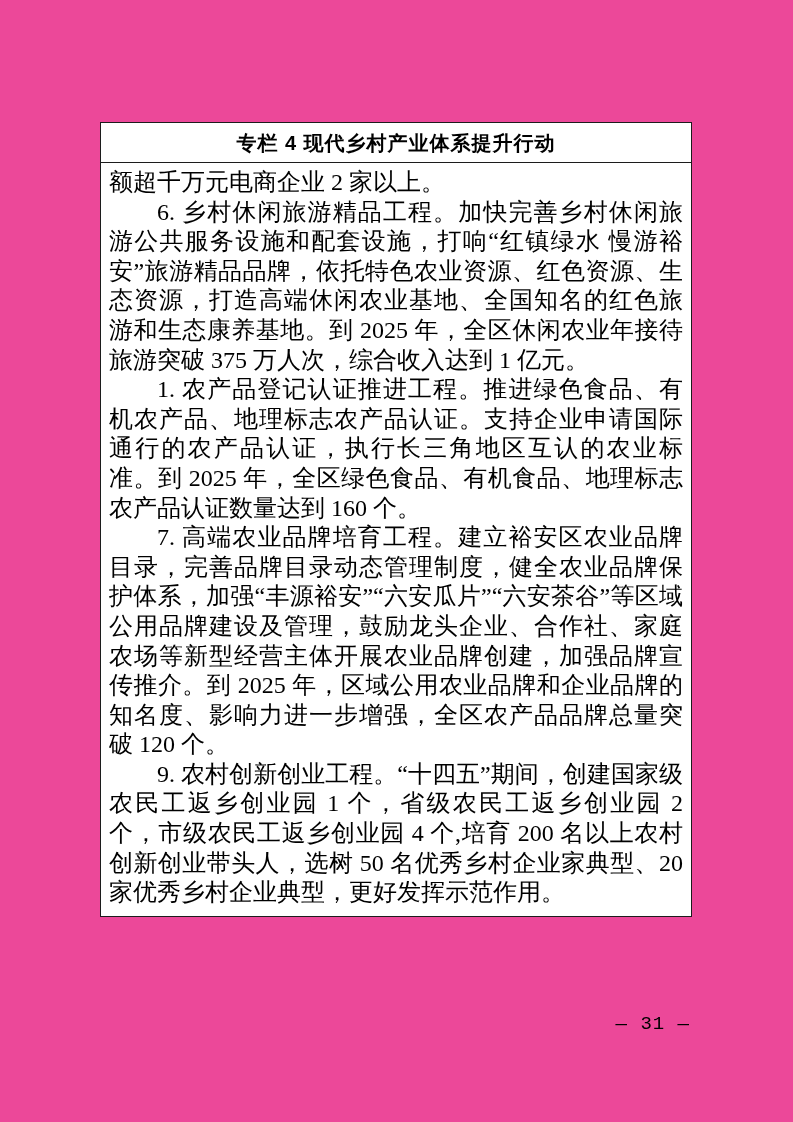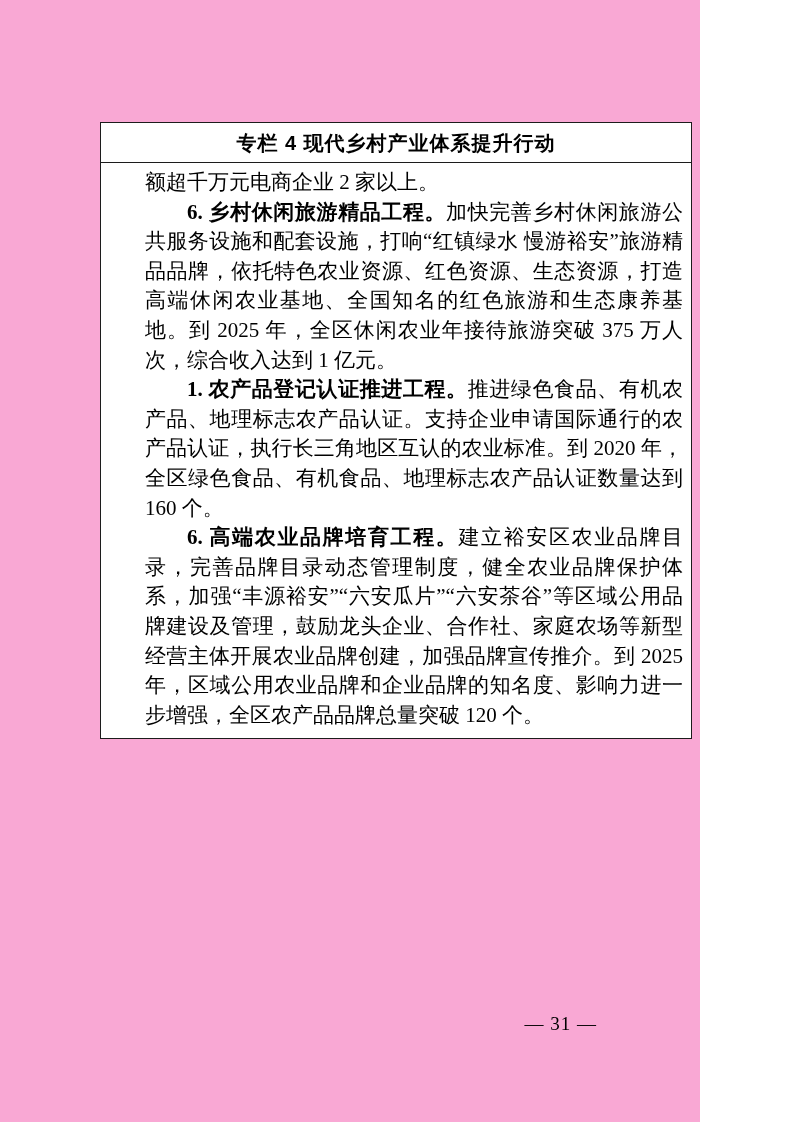--- a/index.html
+++ b/index.html
@@ -2,23 +2,23 @@
 <html><head>
 <meta charset="utf-8">
 <style>
   html, body {
     margin: 0;
     padding: 0;
     background: #ffffff;
   }
   .page {
     position: relative;
-    width: 700px;
+    width: 793px;
     height: 1122px;
-    background: #f9a8d4;
+    background: #ec4899;
     color: #000000;
     font-family: "Liberation Serif", "DejaVu Serif", serif;
     overflow: hidden;
   }
   .panel {
     position: absolute;
     left: 100px;
     top: 122px;
     width: 592px;
     box-sizing: border-box;
@@ -31,44 +31,43 @@
     text-align: center;
     font-family: "Liberation Sans", "DejaVu Sans", sans-serif;
     font-weight: bold;
     font-size: 20px;
     letter-spacing: 1px;
     padding: 9px 0 8px 0;
     line-height: 22px;
   }
   .panel-body {
     padding: 5px 8px 8px 8px;
-    font-size: 21px;
+    font-size: 24px;
     line-height: 29.6px;
     text-align: justify;
     text-justify: inter-ideograph;
-    margin-left: 36px;
   }
   .para {
     margin: 0;
     text-indent: 2em;
   }
   .para.no-indent {
     text-indent: 0;
   }
   .lead {
-    font-weight: bold;
+    font-weight: normal;
   }
   .page-number {
     position: absolute;
     top: 1012px;
     right: 103px;
     font-size: 19px;
     line-height: 24px;
     letter-spacing: 1px;
-    font-family: Liberation Serif, serif;
+    font-family: Liberation Mono, monospace;
   }
 </style>
 </head>
 <body>
 
 <div class="page">
 
   <div class="panel">
     <div class="panel-title">专栏 4 现代乡村产业体系提升行动</div>
 
@@ -76,26 +75,29 @@
 
       <p class="para no-indent">
         <span>额超千万元电商企业 2 家以上。</span>
       </p>
 
       <p class="para">
         <span class="lead">6. 乡村休闲旅游精品工程。</span><span>加快完善乡村休闲旅游公共服务设施和配套设施，打响“红镇绿水 慢游裕安”旅游精品品牌，依托特色农业资源、红色资源、生态资源，打造高端休闲农业基地、全国知名的红色旅游和生态康养基地。到 2025 年，全区休闲农业年接待旅游突破 375 万人次，综合收入达到 1 亿元。</span>
       </p>
 
       <p class="para">
-        <span class="lead">1. 农产品登记认证推进工程。</span><span>推进绿色食品、有机农产品、地理标志农产品认证。支持企业申请国际通行的农产品认证，执行长三角地区互认的农业标准。到 2020 年，全区绿色食品、有机食品、地理标志农产品认证数量达到 160 个。</span>
+        <span class="lead">1. 农产品登记认证推进工程。</span><span>推进绿色食品、有机农产品、地理标志农产品认证。支持企业申请国际通行的农产品认证，执行长三角地区互认的农业标准。到 2025 年，全区绿色食品、有机食品、地理标志农产品认证数量达到 160 个。</span>
       </p>
 
       <p class="para">
-        <span class="lead">6. 高端农业品牌培育工程。</span><span>建立裕安区农业品牌目录，完善品牌目录动态管理制度，健全农业品牌保护体系，加强“丰源裕安”“六安瓜片”“六安茶谷”等区域公用品牌建设及管理，鼓励龙头企业、合作社、家庭农场等新型经营主体开展农业品牌创建，加强品牌宣传推介。到 2025 年，区域公用农业品牌和企业品牌的知名度、影响力进一步增强，全区农产品品牌总量突破 120 个。</span>
+        <span class="lead">7. 高端农业品牌培育工程。</span><span>建立裕安区农业品牌目录，完善品牌目录动态管理制度，健全农业品牌保护体系，加强“丰源裕安”“六安瓜片”“六安茶谷”等区域公用品牌建设及管理，鼓励龙头企业、合作社、家庭农场等新型经营主体开展农业品牌创建，加强品牌宣传推介。到 2025 年，区域公用农业品牌和企业品牌的知名度、影响力进一步增强，全区农产品品牌总量突破 120 个。</span>
       </p>
 
+      <p class="para">
+        <span class="lead">9. 农村创新创业工程。</span><span>“十四五”期间，创建国家级农民工返乡创业园 1 个，省级农民工返乡创业园 2 个，市级农民工返乡创业园 4 个,培育 200 名以上农村创新创业带头人，选树 50 名优秀乡村企业家典型、20 家优秀乡村企业典型，更好发挥示范作用。</span>
+      </p>
 
     </div>
   </div>
 
   <div class="page-number">— 31 —</div>
 
 </div>
 
 </body></html>

